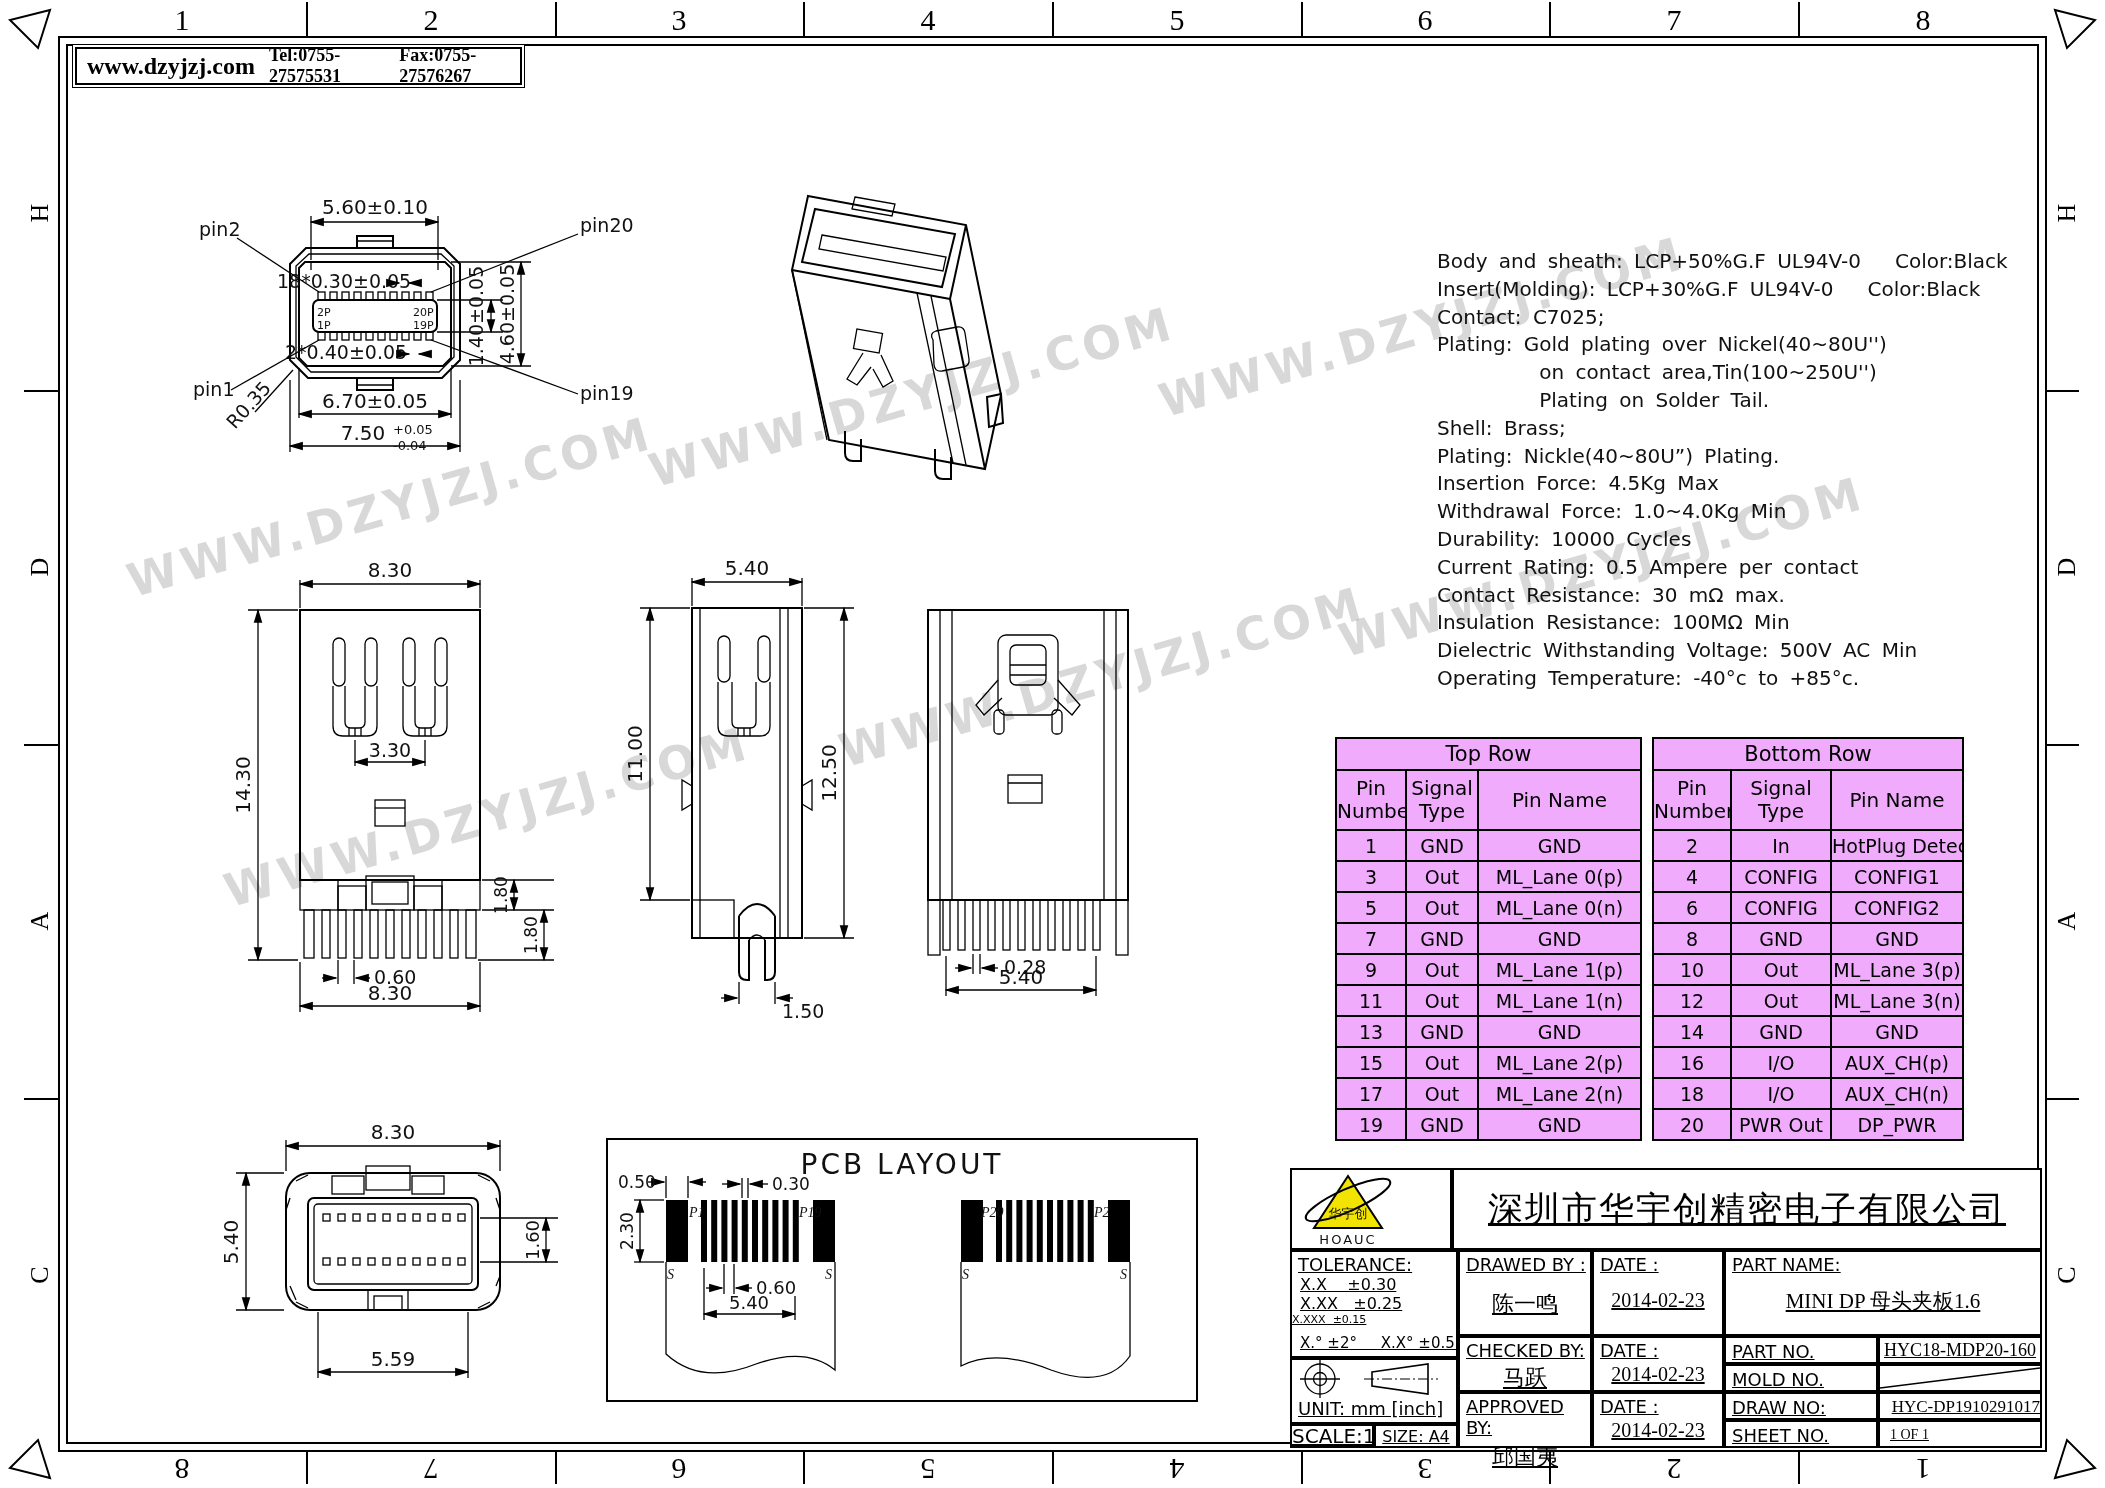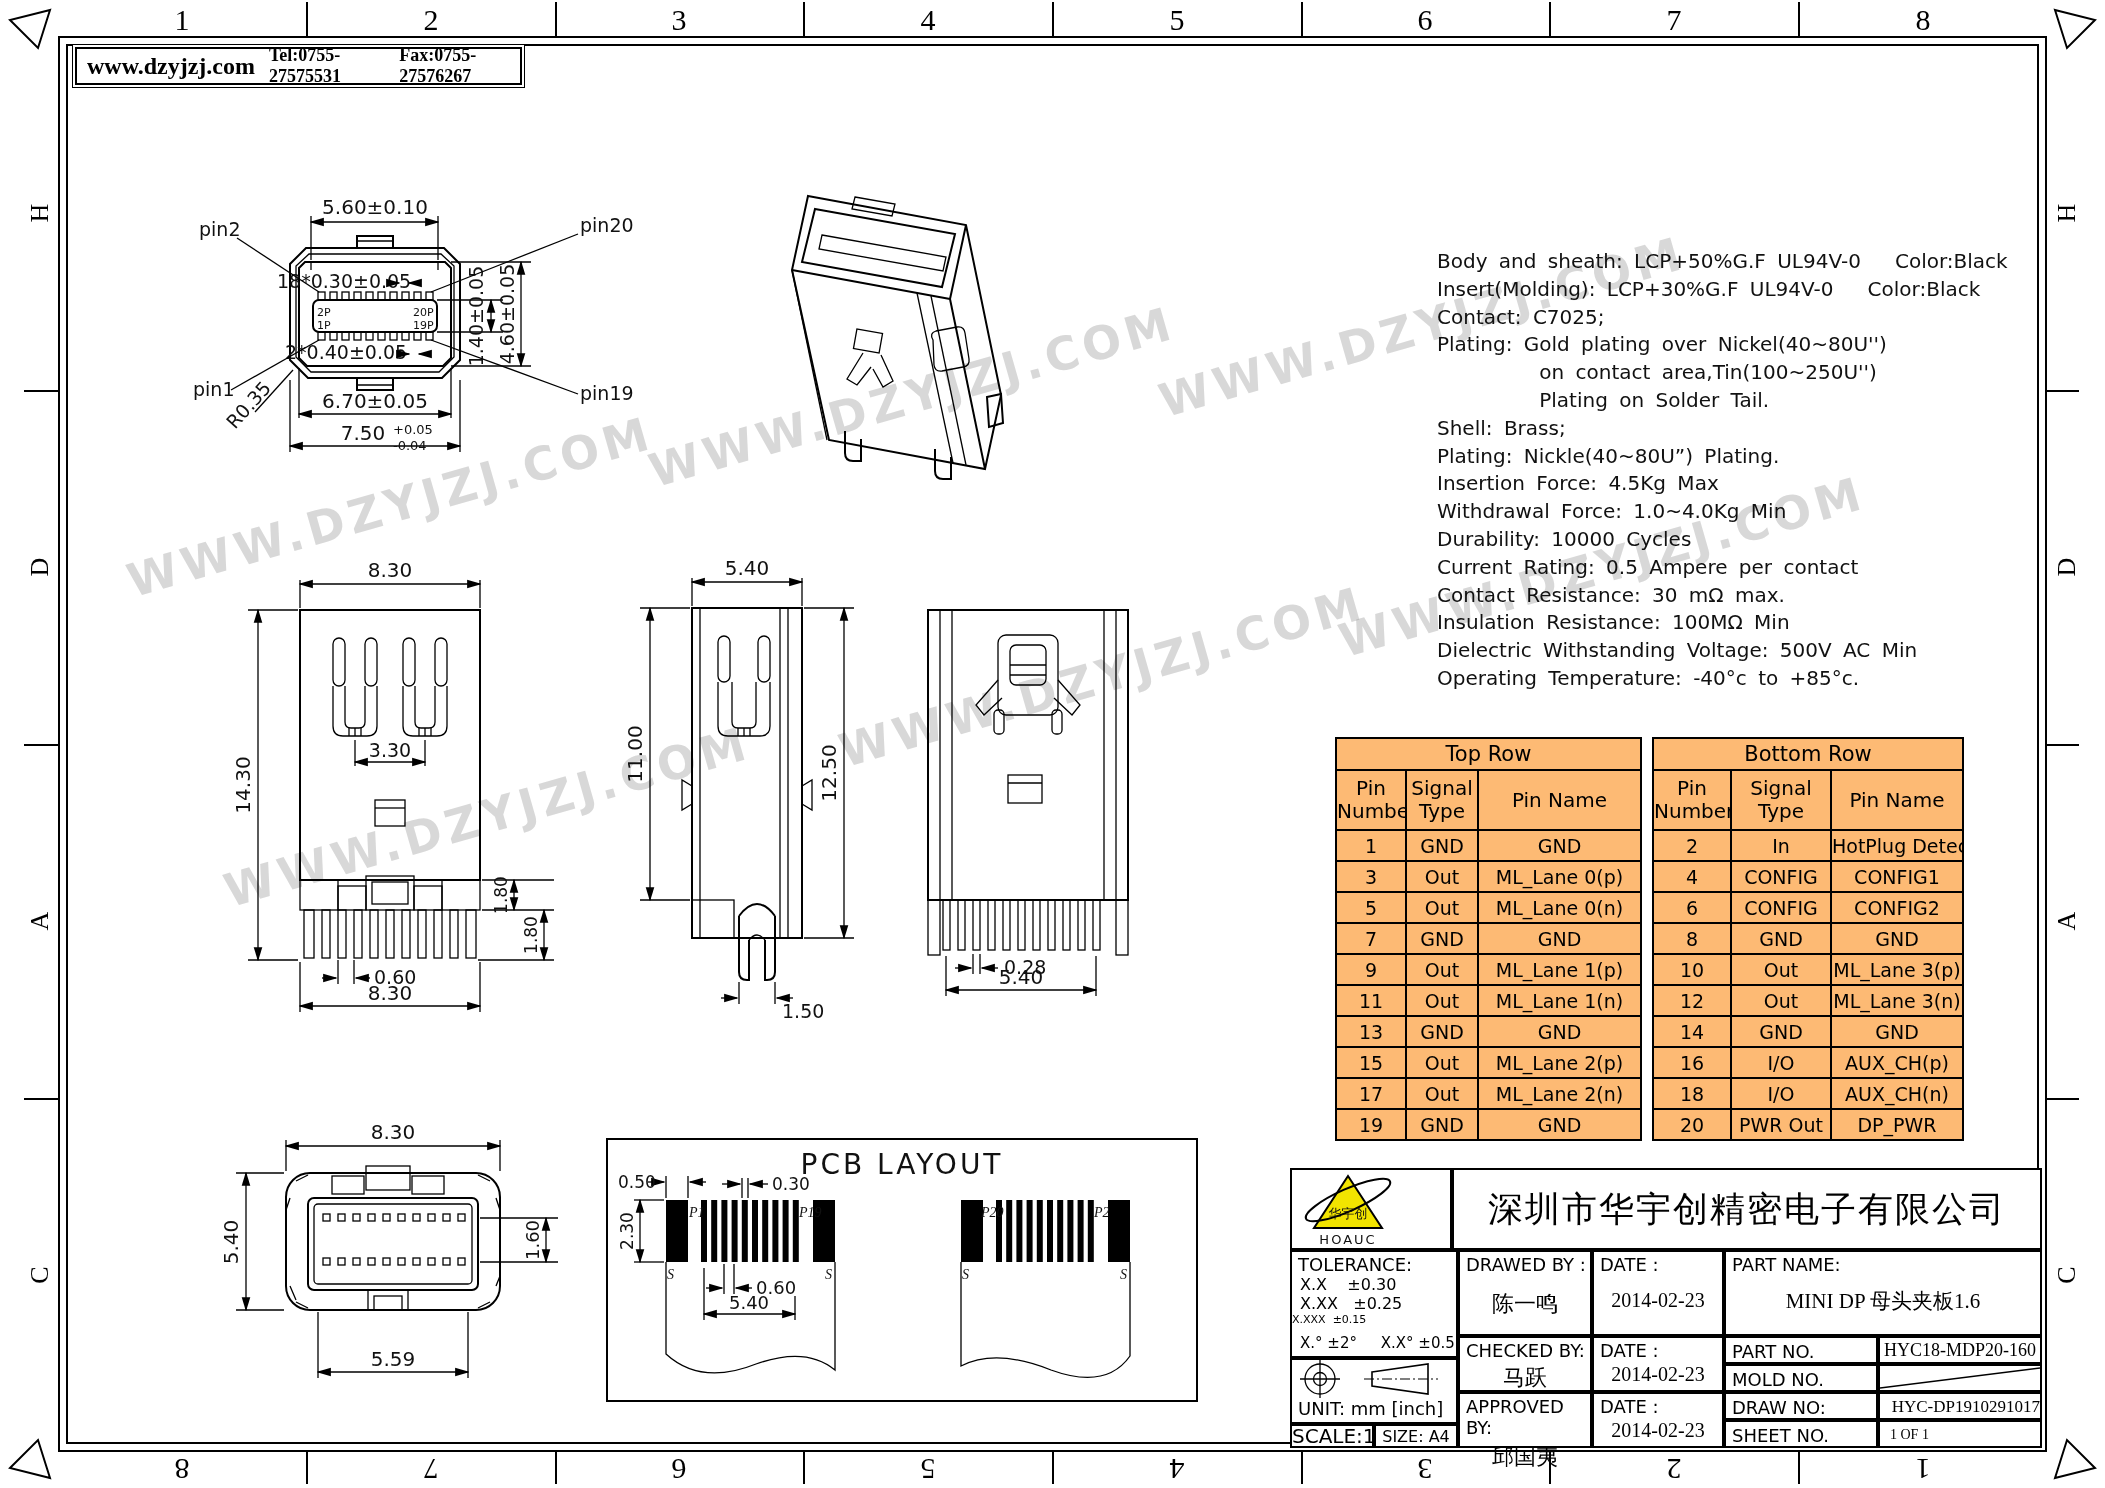--- a/index.html
+++ b/index.html
@@ -19,28 +19,28 @@
   .webbar .www{font-family:"Liberation Serif",serif;font-weight:bold;font-size:24px;}
   .webbar .tel{font-family:"Liberation Serif",serif;font-weight:bold;font-size:18px;margin-left:14px;}
   
   .wm{position:absolute;font-size:46px;font-weight:bold;letter-spacing:5px;color:#9a9a9a;opacity:.38;
       transform:rotate(-16deg);white-space:nowrap;pointer-events:none;}
   
   .specs{position:absolute;left:1437px;top:248px;width:585px;}
   .spec-line{font-size:20px;line-height:27.8px;white-space:pre;word-spacing:5px;color:#111;}
   
   .pintables{position:absolute;left:1335px;top:737px;}
-  table.pins{border-collapse:collapse;table-layout:fixed;background:#fdba74;position:absolute;top:0;}
+  table.pins{border-collapse:collapse;table-layout:fixed;background:#f0abfc;position:absolute;top:0;}
   table.pins th,table.pins td{border:2px solid #000;text-align:center;vertical-align:middle;
       font-weight:normal;padding:0;overflow:hidden;}
   table.pins .ttl{font-size:21px;height:30px;}
   table.pins thead th{font-size:20px;line-height:1.15;height:58px;}
   table.pins td{font-size:19px;height:29px;white-space:nowrap;}
   
-  .cell{position:absolute;border:2px solid #000;box-sizing:border-box;background:#fff;}
+  .cell{position:absolute;border:2px solid #000;box-sizing:border-box;background:#fff;text-decoration:underline;}
   .lbl{font-size:18px;padding:2px 0 0 6px;}
   .val-cn{font-size:22px;text-align:center;font-family:"DejaVu Sans",sans-serif;}
   .val-date{font-size:20px;text-align:center;font-family:"Liberation Serif",serif;}
   .val-ser{font-family:"Liberation Serif",serif;}
   .company{font-size:35px;letter-spacing:2px;display:flex;align-items:center;justify-content:center;
            font-family:"Liberation Serif",serif;}
   svg{display:block;}
   svg text{font-family:"DejaVu Sans",sans-serif;fill:#111;}
   .ln{stroke:#000;stroke-width:2;fill:none;}
   .thin{stroke:#000;stroke-width:1.3;fill:none;}

